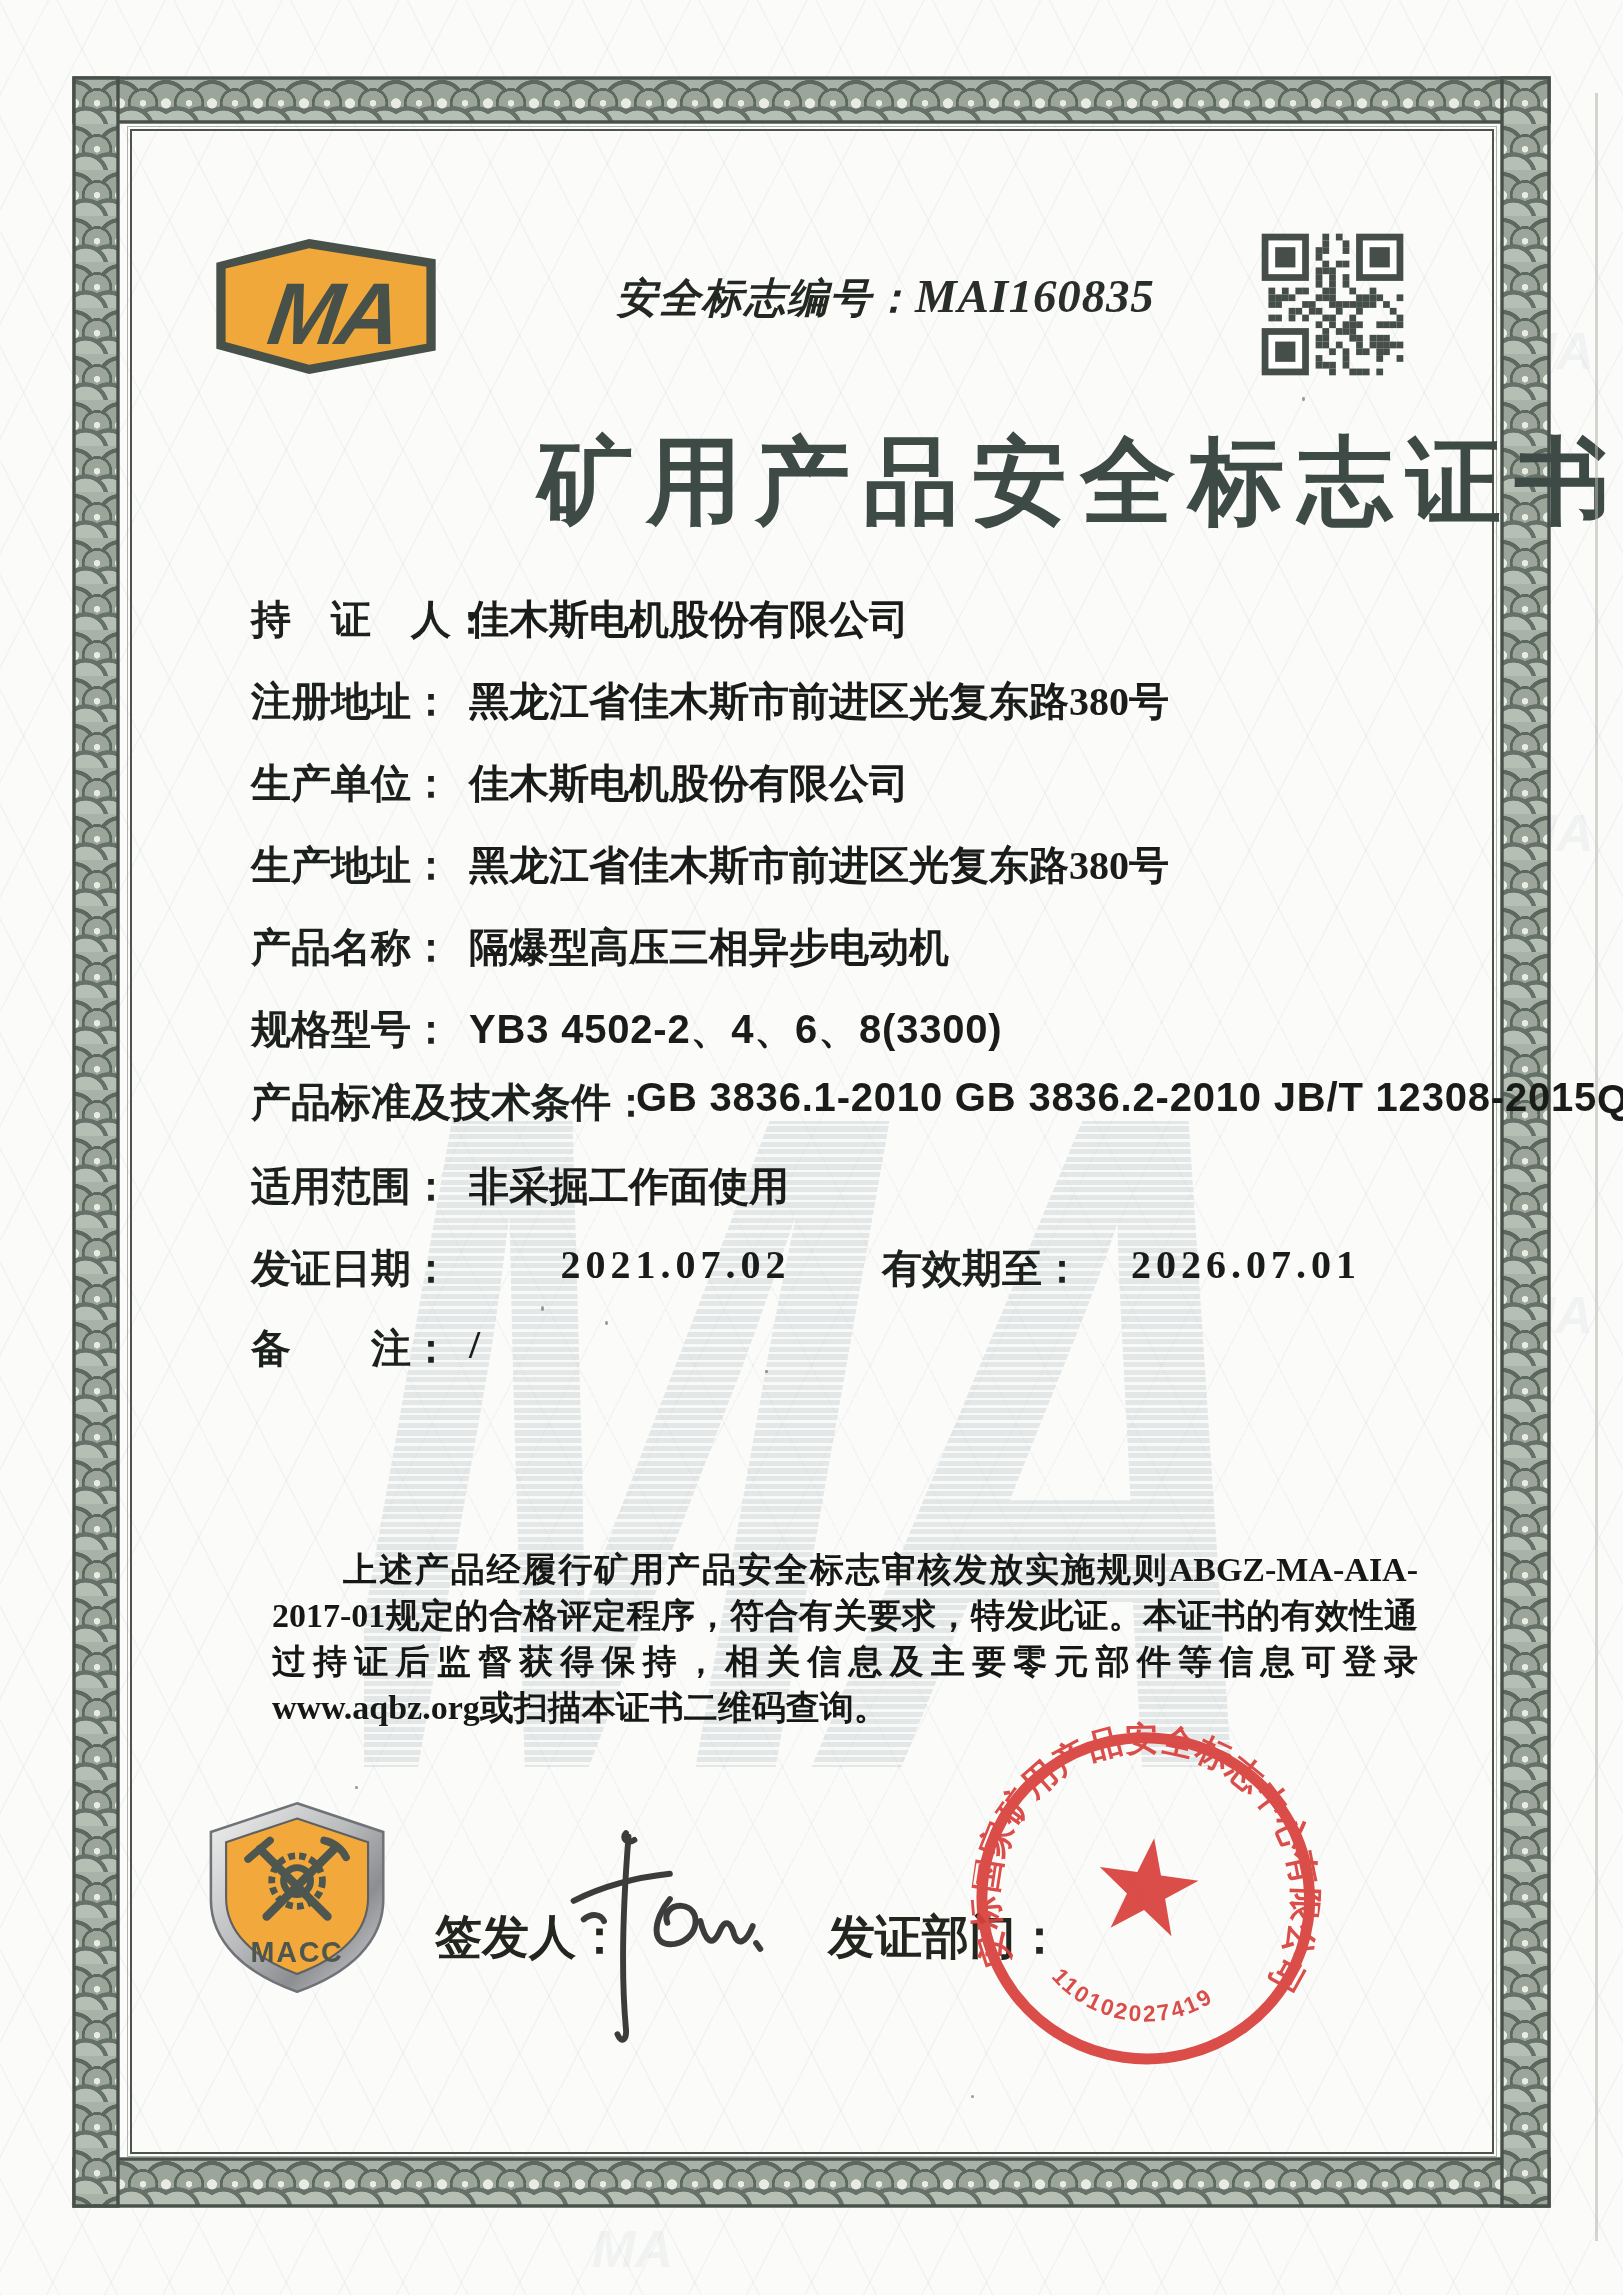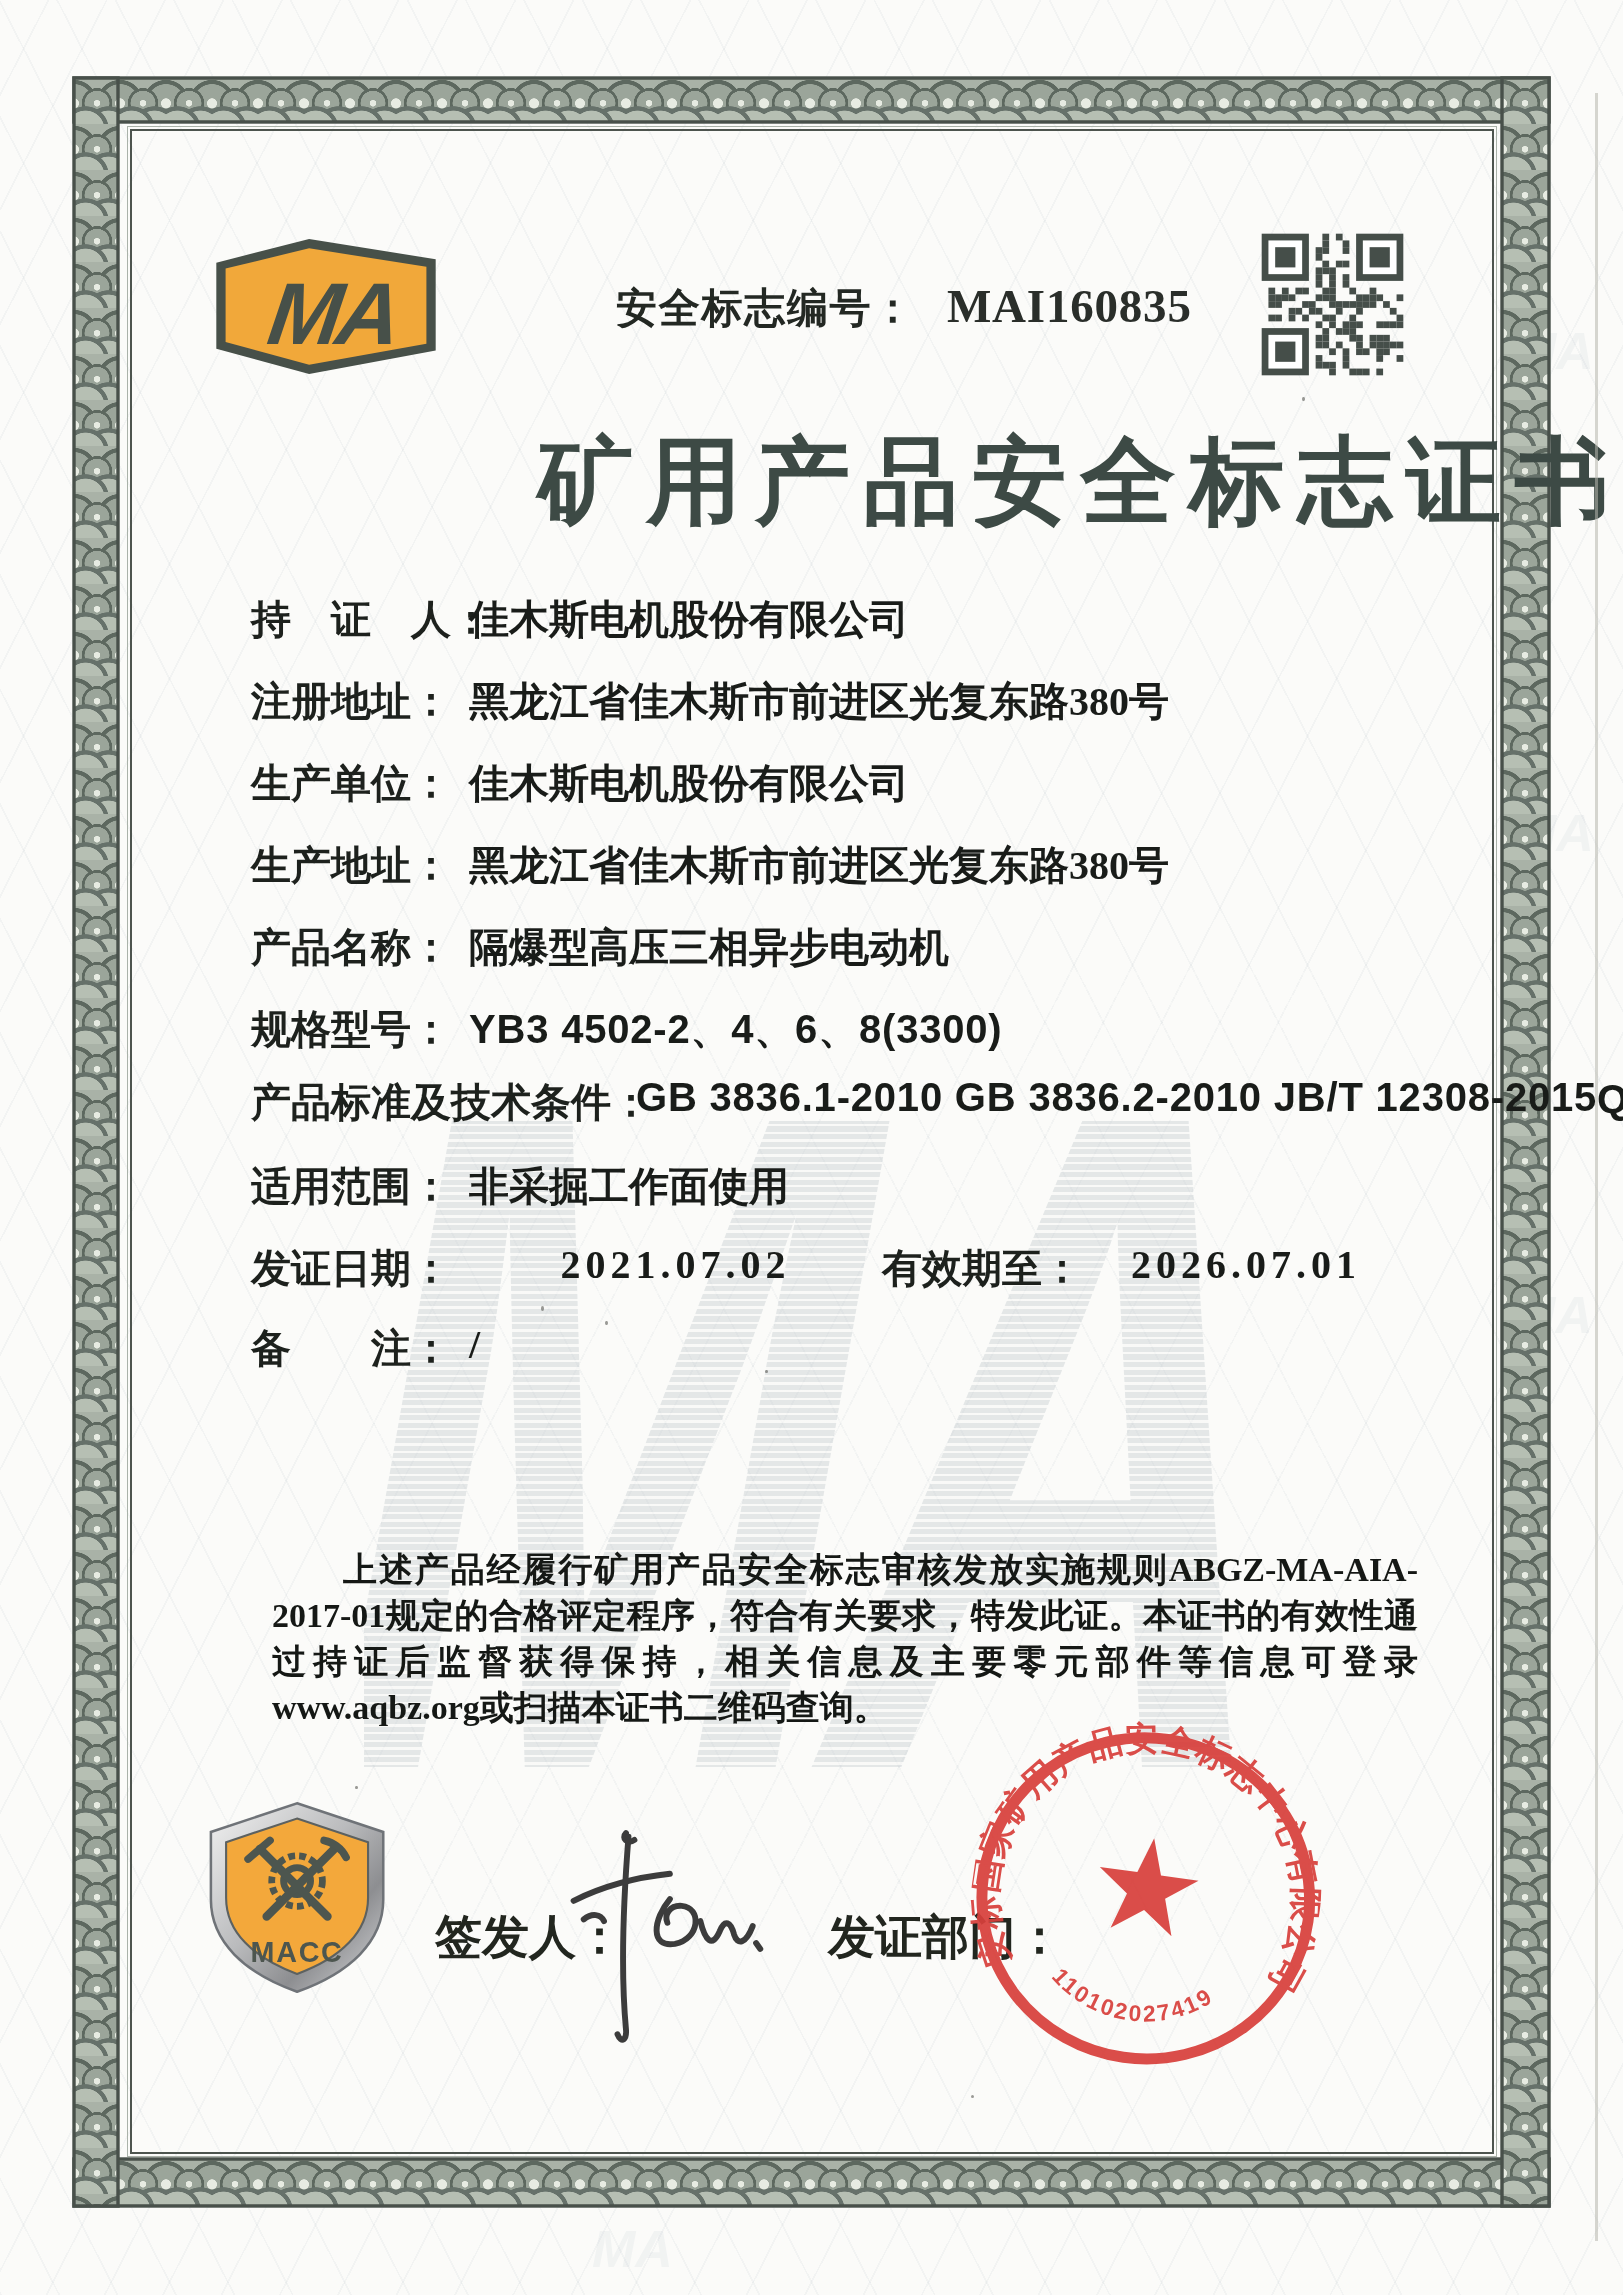--- a/index.html
+++ b/index.html
@@ -29,21 +29,21 @@
   
   .watermark{position:absolute;left:364px;top:972px;width:964px;height:981px;overflow:hidden;opacity:.5;}
   .wm-text{position:absolute;left:0;top:0;font-family:"Liberation Sans",sans-serif;font-style:italic;
     font-weight:900;font-size:626px;line-height:626px;color:#ced4d7;letter-spacing:-24px;
     transform:scaleY(1.5) skewX(-4deg);transform-origin:top left;}
   .wm-stripes{position:absolute;inset:0;
     background:repeating-linear-gradient(180deg, rgba(251,251,249,.95) 0 2.5px, transparent 2.5px 7.6px);}
   .ghost{position:absolute;font:italic 900 52px "Liberation Sans",sans-serif;color:#93a6b4;opacity:.09;}
   
   .ma-logo{position:absolute;left:216px;top:239px;}
-  .cert-no{position:absolute;left:616px;top:279px;display:flex;align-items:baseline;gap:32px;white-space:nowrap;}
+  .cert-no{position:absolute;left:616px;top:269px;display:flex;align-items:baseline;white-space:nowrap;font-style:italic;}
   .cert-no .lab{font-size:41px;font-weight:bold;color:#232823;letter-spacing:1.7px;}
   .cert-no .val{font-size:47px;font-family:"Liberation Serif",serif;font-weight:600;color:#2a2e2a;letter-spacing:0.8px;}
   .qr{position:absolute;left:1260px;top:232px;}
   .title{position:absolute;left:0;top:419px;width:100%;text-align:right;
     font-family:"Liberation Serif",serif;font-weight:bold;font-size:95px;color:#3d4a45;letter-spacing:13.5px;white-space:nowrap;}
   
   .row{position:absolute;left:251px;display:flex;align-items:flex-start;white-space:nowrap;}
   .row .lbl{font-weight:bold;font-size:40px;color:#1d211d;width:218px;flex:none;}
   .row.long .lbl{width:385px;}
   .row .val{font-size:40px;color:#191c19;font-family:"Liberation Serif",serif;font-weight:600;}

